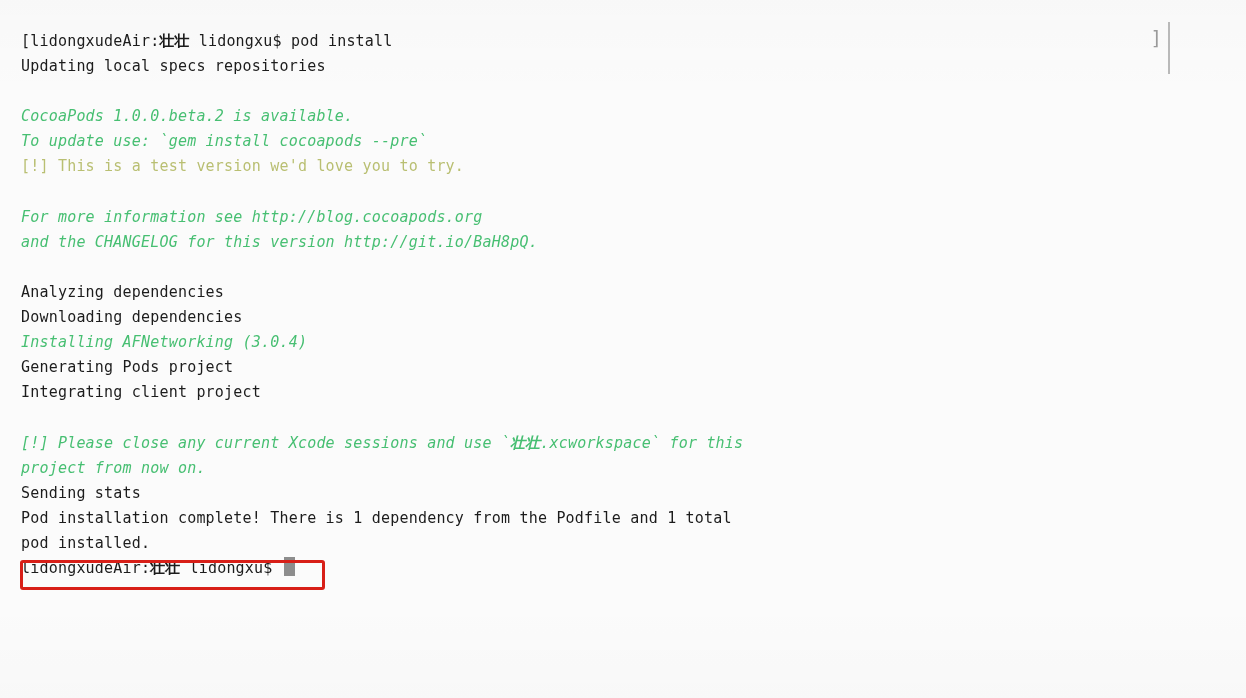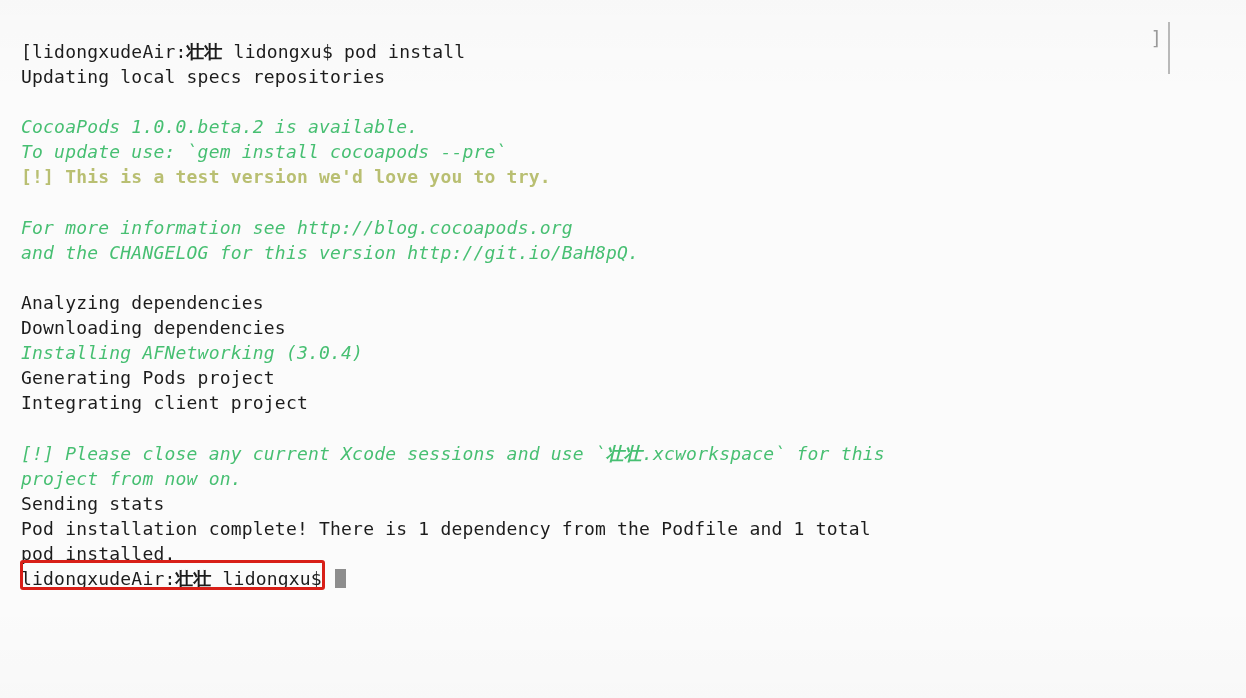--- a/index.html
+++ b/index.html
@@ -43,40 +43,40 @@
     font-size: 19px;
     line-height: 20px;
     color: #9a9a9a;
     font-family: "DejaVu Sans Mono", "Liberation Mono", monospace;
   }
 
   
   #terminal-output {
     position: absolute;
     left: 21px;
-    top: 39px;
+    top: 29px;
     width: 1150px;
-    font-size: 18px;
+    font-size: 15px;
     line-height: 25.1px;
     letter-spacing: 0.2px;
     white-space: pre;
     color: #1c1c1c;
   }
 
   .line {
     white-space: pre;
     min-height: 25.1px;
   }
   .line.blank {
     height: 25.1px;
   }
 
   .c-default { color: #1c1c1c; }
   .c-green   { color: #47bf72; font-style: italic; }
-  .c-olive   { color: #b9bf72; font-weight: bold; }
+  .c-olive   { color: #b9bf72; }
 
   .cjk {
     font-family: "DejaVu Sans", "Liberation Sans", sans-serif;
     font-weight: 700;
     letter-spacing: 0;
   }
 
   
   .cursor-block {
     display: inline-block;

